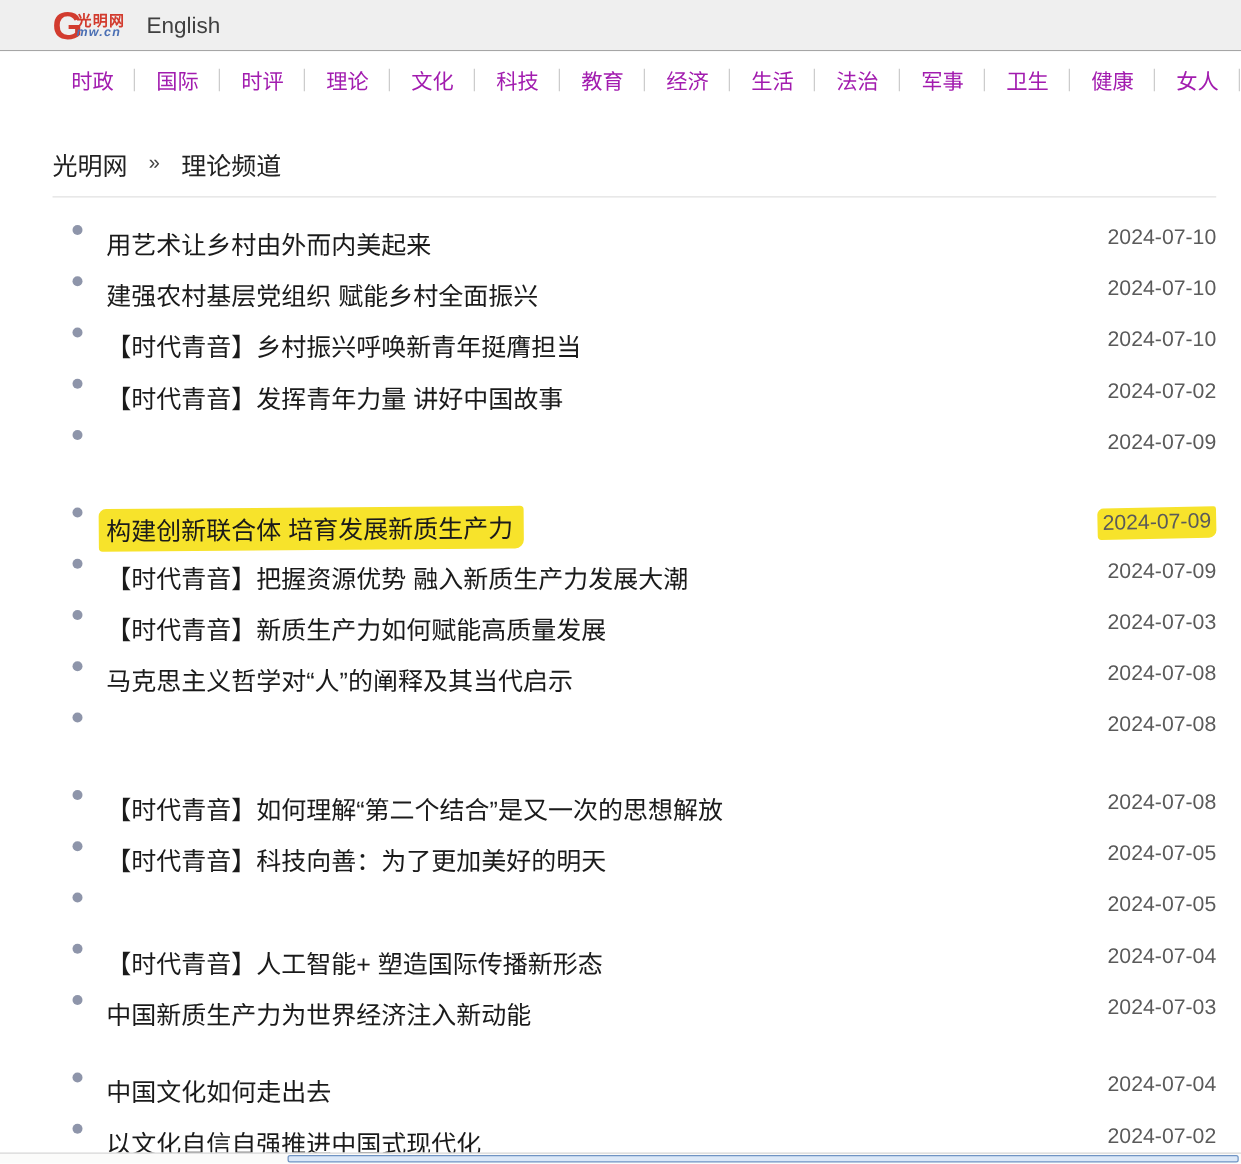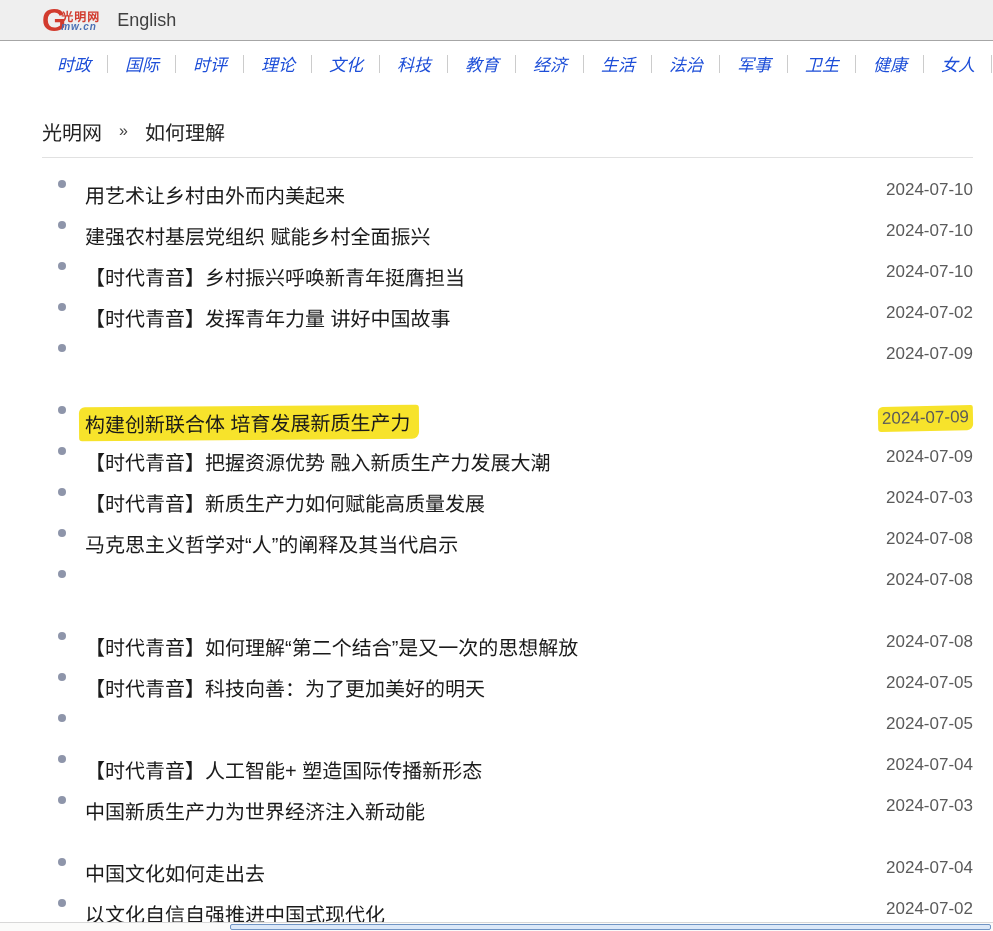--- a/index.html
+++ b/index.html
@@ -47,25 +47,24 @@
     height: 45px;
     display: flex;
     align-items: center;
     padding-left: 40px;
     background: #ffffff;
   }
   .nav-item {
     position: relative;
     padding: 0 17px;
     font-size: 17px;
-    color: #1d4ed8;
+    color: #a21caf;
     text-decoration: none;
     cursor: pointer;
     white-space: nowrap;
-    font-style: italic;
   }
   .nav-item::after {
     content: "";
     position: absolute;
     right: 0; top: 50%;
     transform: translateY(-50%);
     width: 1px; height: 18px;
     background: #cccccc;
   }
 
@@ -177,21 +176,21 @@
       <a class="nav-item">法治</a>
       <a class="nav-item">军事</a>
       <a class="nav-item">卫生</a>
       <a class="nav-item">健康</a>
       <a class="nav-item">女人</a>
     </nav>
 
   <div class="breadcrumb">
     <a class="bc-link">光明网</a>
     <span class="bc-sep">»</span>
-    <a class="bc-link">如何理解</a>
+    <a class="bc-link">理论频道</a>
   </div>
 
   <div class="divider"></div>
 
   <main class="list" id="article-list">
       <section class="list-section">
         <div class="row">
           <span class="bullet"></span>
           <a class="title">用艺术让乡村由外而内美起来</a>
           <span class="date">2024-07-10</span>

